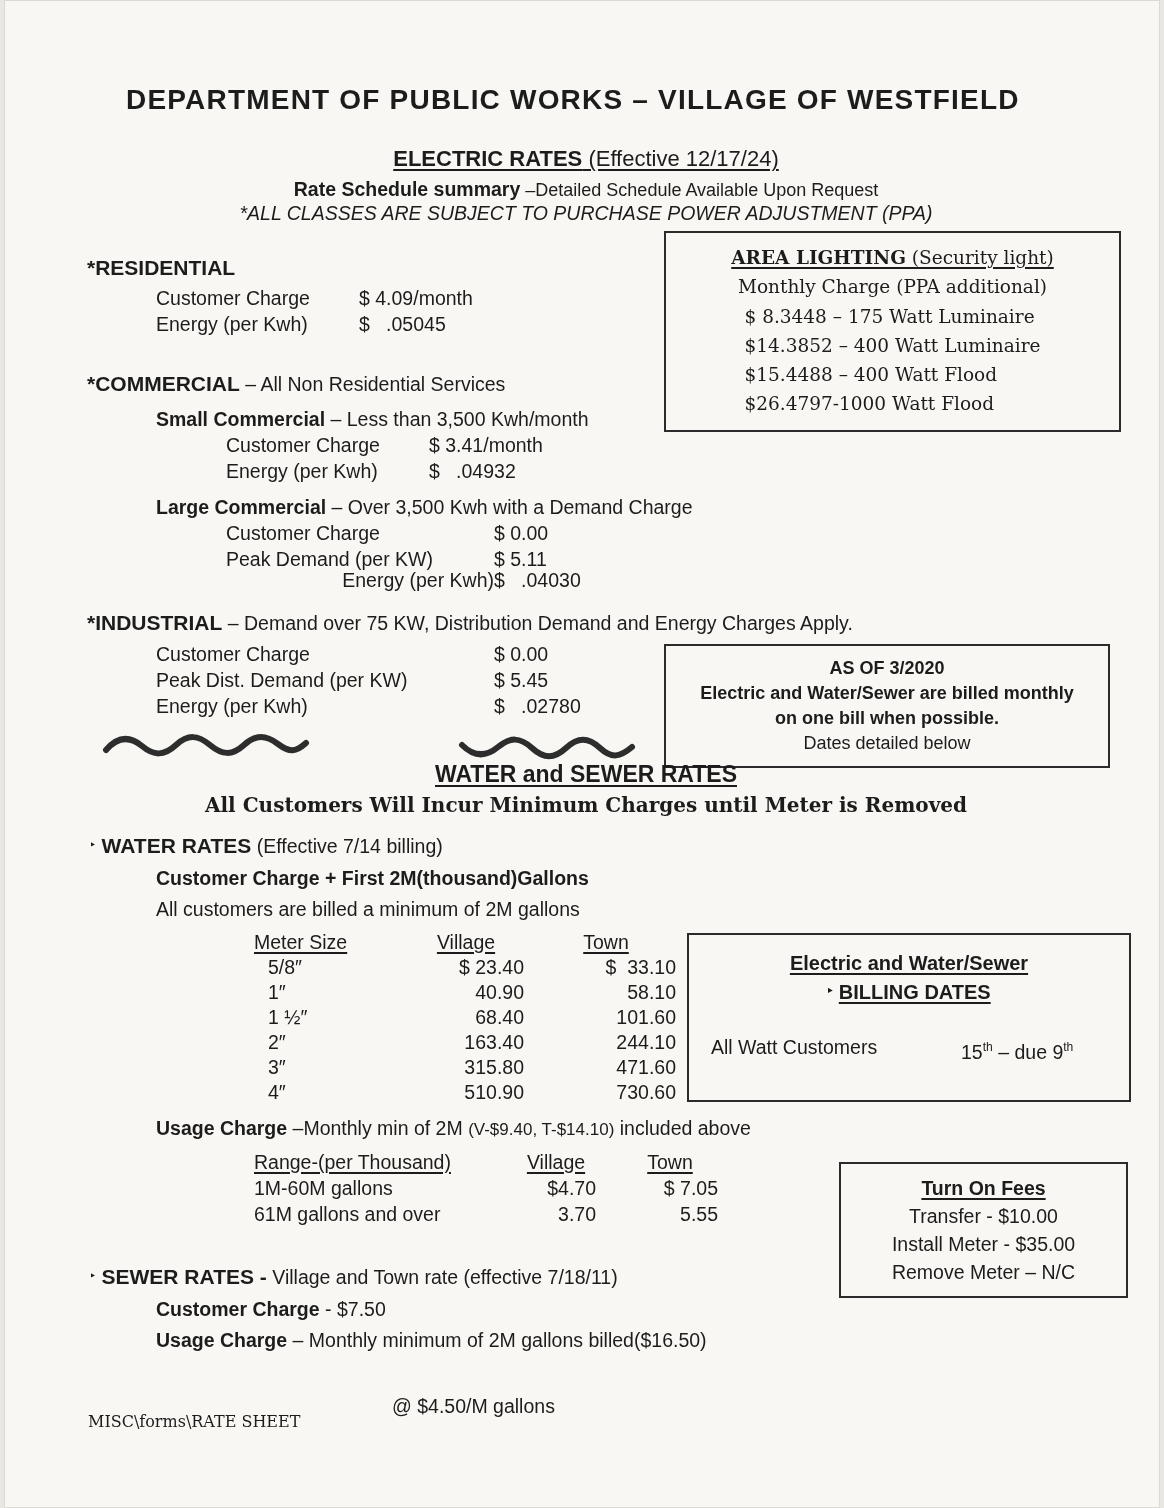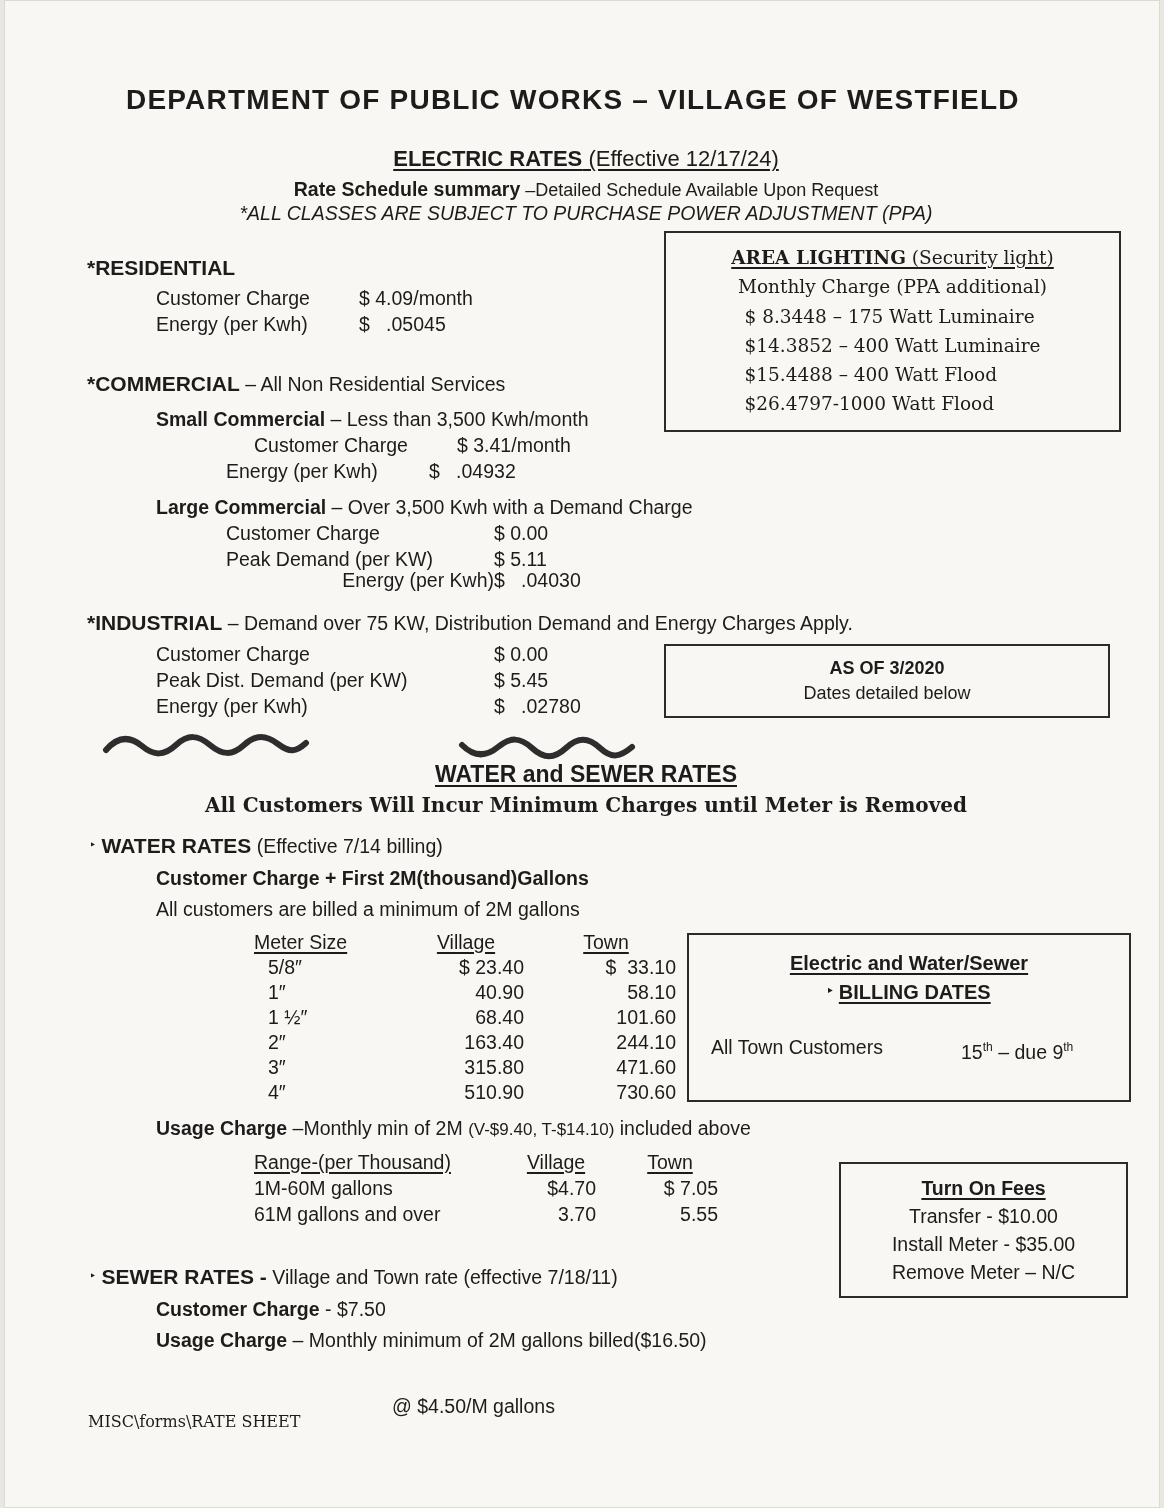--- a/index.html
+++ b/index.html
@@ -96,21 +96,21 @@
     <span class="rlabel lw203">Energy (per Kwh)</span><span class="rvalue">$   .05045</span>
   </div>
 
   <div class="abs" style="left:83px;top:372px;">
     <span class="h2 b">*COMMERCIAL</span><span class="body-line"> – All Non Residential Services</span>
   </div>
 
   <div class="abs" style="left:152px;top:408px;">
     <span class="h3 b">Small Commercial</span><span class="body-line"> – Less than 3,500 Kwh/month</span>
   </div>
-  <div class="rrow" style="left:222px;top:434px;margin-left:28px;">
+  <div class="rrow" style="left:222px;top:434px;">
     <span class="rlabel lw203">Customer Charge</span><span class="rvalue">$ 3.41/month</span>
   </div>
   <div class="rrow" style="left:222px;top:460px;">
     <span class="rlabel lw203">Energy (per Kwh)</span><span class="rvalue">$   .04932</span>
   </div>
 
   <div class="abs" style="left:152px;top:496px;">
     <span class="h3 b">Large Commercial</span><span class="body-line"> – Over 3,500 Kwh with a Demand Charge</span>
   </div>
   <div class="rrow" style="left:222px;top:522px;">
@@ -131,20 +131,21 @@
   </div>
   <div class="rrow" style="left:152px;top:669px;">
     <span class="rlabel lw338">Peak Dist. Demand (per KW)</span><span class="rvalue">$ 5.45</span>
   </div>
   <div class="rrow" style="left:152px;top:695px;">
     <span class="rlabel lw338">Energy (per Kwh)</span><span class="rvalue">$   .02780</span>
   </div>
 
   <div class="box asof-box" style="left:660px;top:644px;width:378px;">
     <div class="b">AS OF 3/2020</div>
+    <div class="b">Electric and Water/Sewer are billed monthly on one bill when possible.</div>
     <div>Dates detailed below</div>
   </div>
 
   <svg class="squiggle" style="left:96px;top:730px;" width="212" height="30" viewBox="0 0 212 30">
     <path d="M6 20 C 18 6, 30 6, 42 16 S 64 26, 76 15 S 98 5, 110 15 S 132 26, 144 15 S 166 5, 178 14 S 196 22, 206 13" stroke="#2d2d2d" stroke-width="6" fill="none" stroke-linecap="round"></path>
   </svg>
   <svg class="squiggle" style="left:452px;top:733px;" width="182" height="30" viewBox="0 0 182 30">
     <path d="M6 12 C 18 24, 30 24, 42 14 S 64 4, 76 15 S 98 26, 110 15 S 132 4, 144 15 S 164 24, 176 14" stroke="#2d2d2d" stroke-width="6" fill="none" stroke-linecap="round"></path>
   </svg>
 
@@ -199,21 +200,21 @@
 
   <div class="box billing-box" style="left:683px;top:933px;width:440px;height:133px;">
     <div class="billing-head">
       <span class="u">Electric and Water/Sewer</span>
     </div>
     <div class="billing-head">
       <span class="bullet">‣</span><span class="u">BILLING DATES</span>
     </div>
     <div style="height:26px;"></div>
     <div class="billing-row">
-      <span>All Town Customers</span>
+      <span>All Watt Customers</span>
       <span><span>15</span><sup>th</sup><span> – due 9</span><sup>th</sup></span>
     </div>
   </div>
 
   <div class="abs" style="left:152px;top:1117px;">
     <span class="h3 b">Usage Charge</span><span class="body-line"> –Monthly min of 2M </span><span class="small-note">(V-$9.40, T-$14.10)</span><span class="body-line"> included above</span>
   </div>
 
   <div class="grid-table" style="left:250px;top:1149px;">
     <div class="ut-row hdr">

